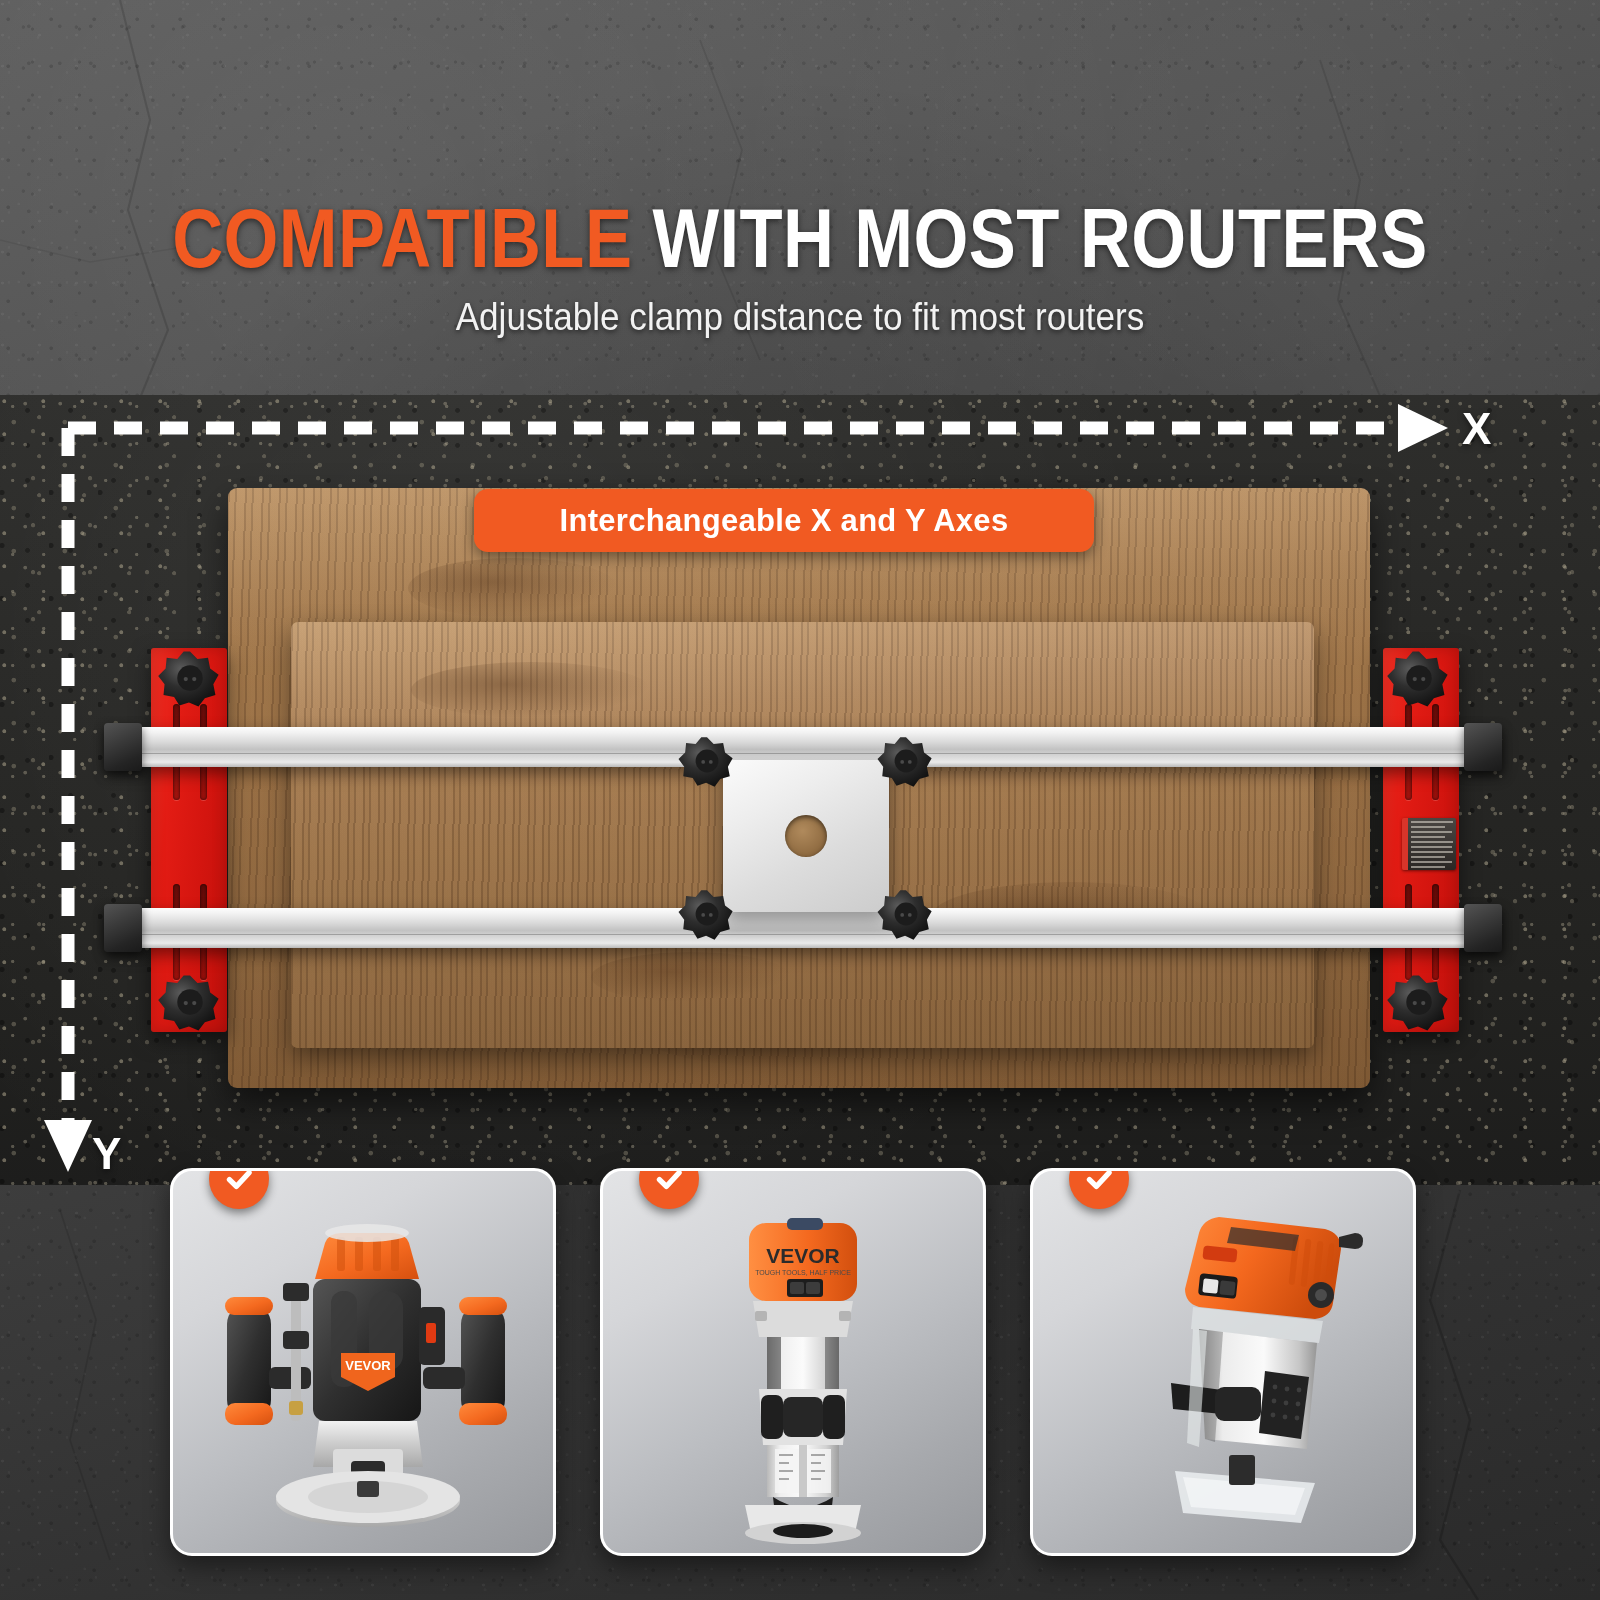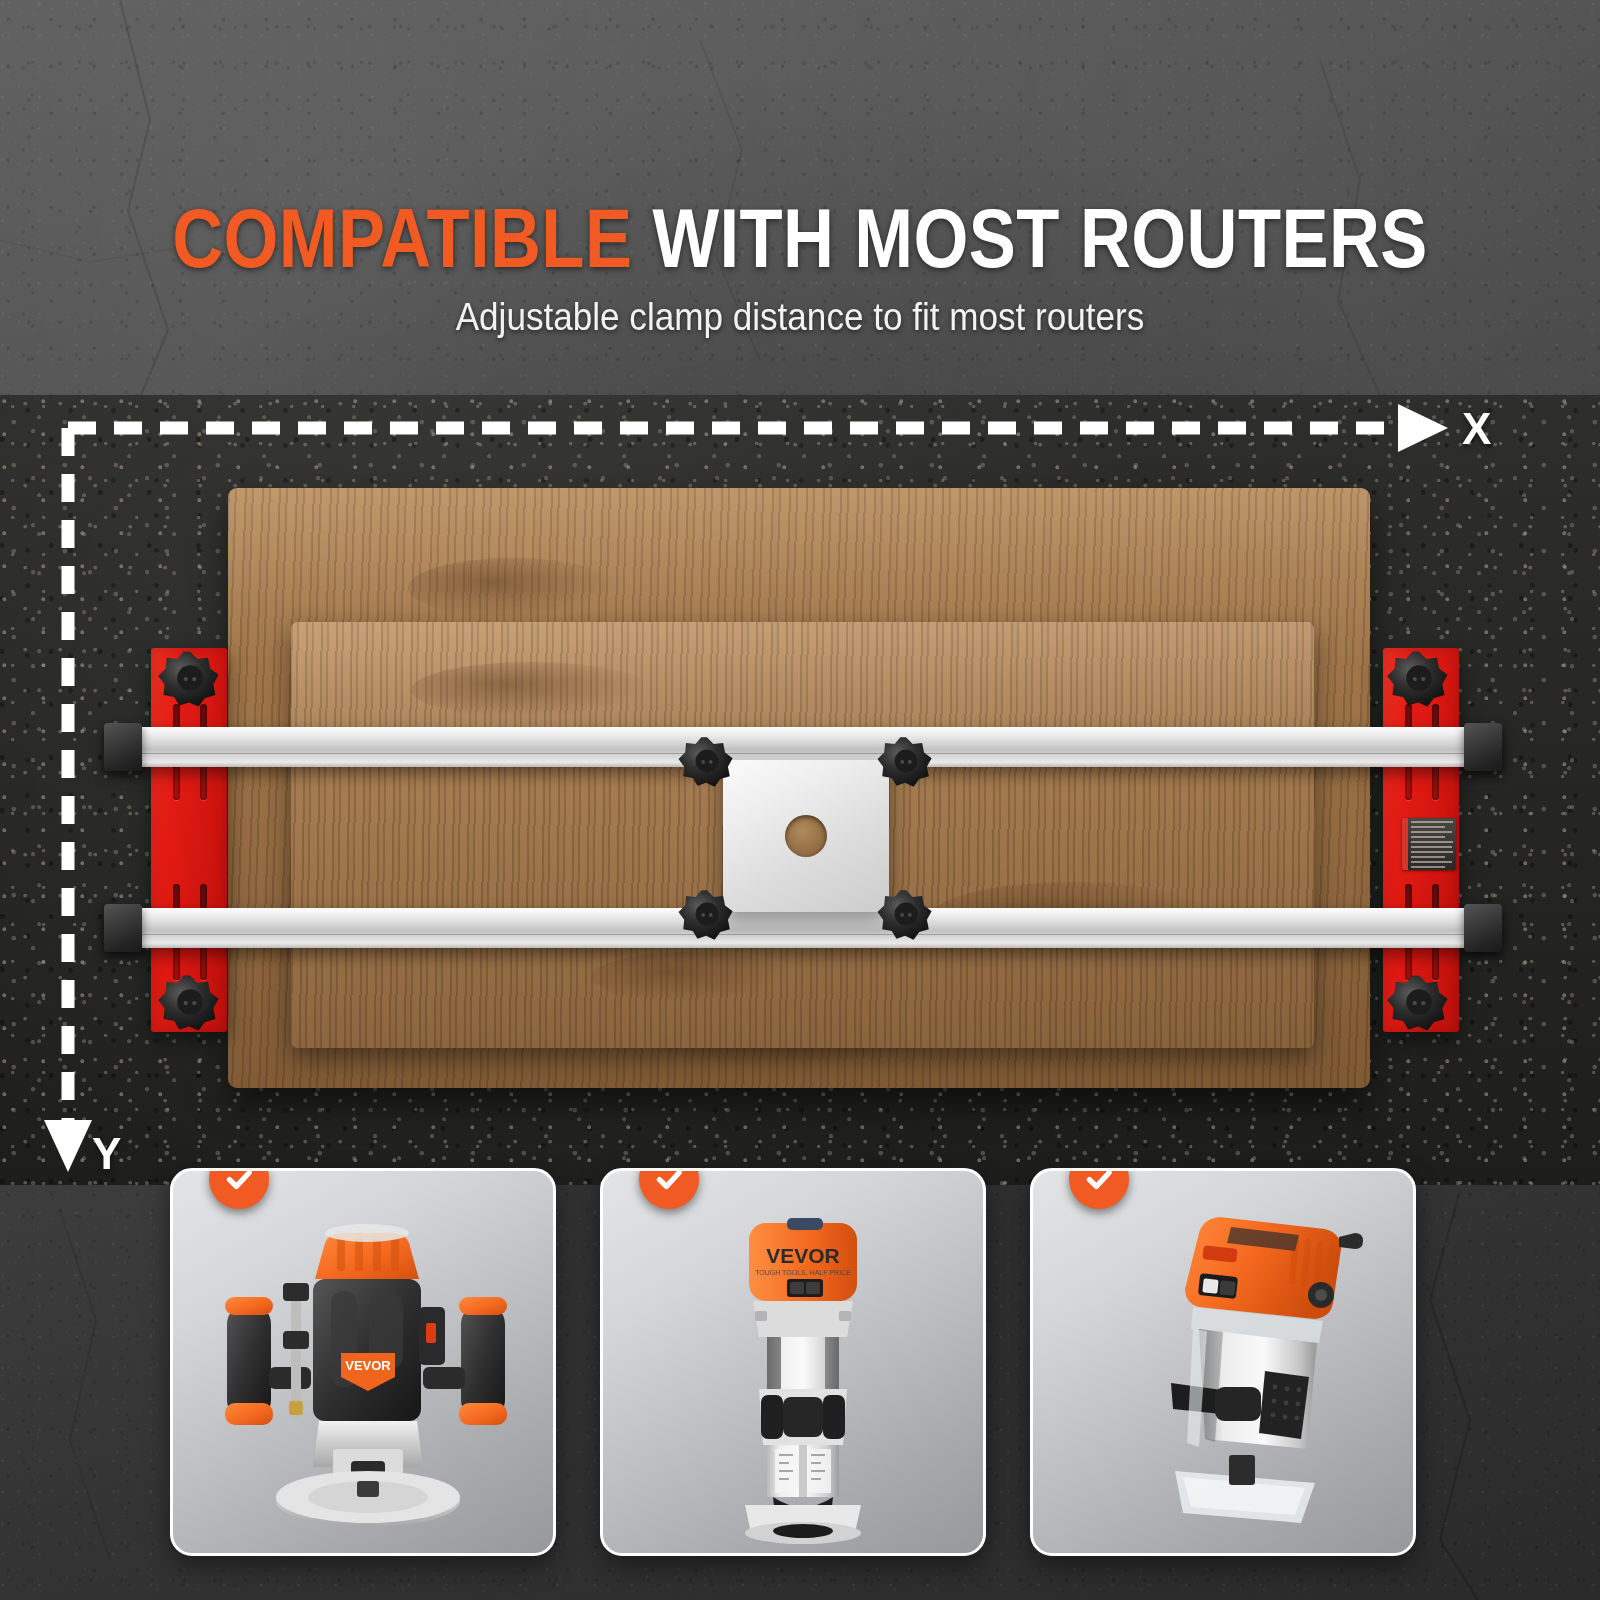--- a/index.html
+++ b/index.html
@@ -258,20 +258,23 @@
     <div class="board-knot" style="left:180px;top:70px;width:210px;height:60px;"></div>
     <div class="board-knot" style="left:700px;top:400px;width:260px;height:80px;"></div>
     <div class="board-knot" style="left:420px;top:520px;width:300px;height:60px;"></div>
   </div>
   <div class="board-upper">
     <div class="board-knot" style="left:120px;top:40px;width:240px;height:56px;"></div>
     <div class="board-knot" style="left:640px;top:260px;width:280px;height:70px;"></div>
     <div class="board-knot" style="left:300px;top:330px;width:200px;height:50px;"></div>
   </div>
 
+  <div class="badge-axes">
+    <span>Interchangeable X and Y Axes</span>
+  </div>
 
   <div class="bracket left">
     <div class="bracket-slot" style="left:22px;top:56px;height:96px;"></div>
     <div class="bracket-slot" style="left:49px;top:56px;height:96px;"></div>
     <div class="bracket-slot" style="left:22px;top:236px;height:96px;"></div>
     <div class="bracket-slot" style="left:49px;top:236px;height:96px;"></div>
   </div>
 
   <div class="bracket right">
     <div class="bracket-slot" style="left:22px;top:56px;height:96px;"></div>

